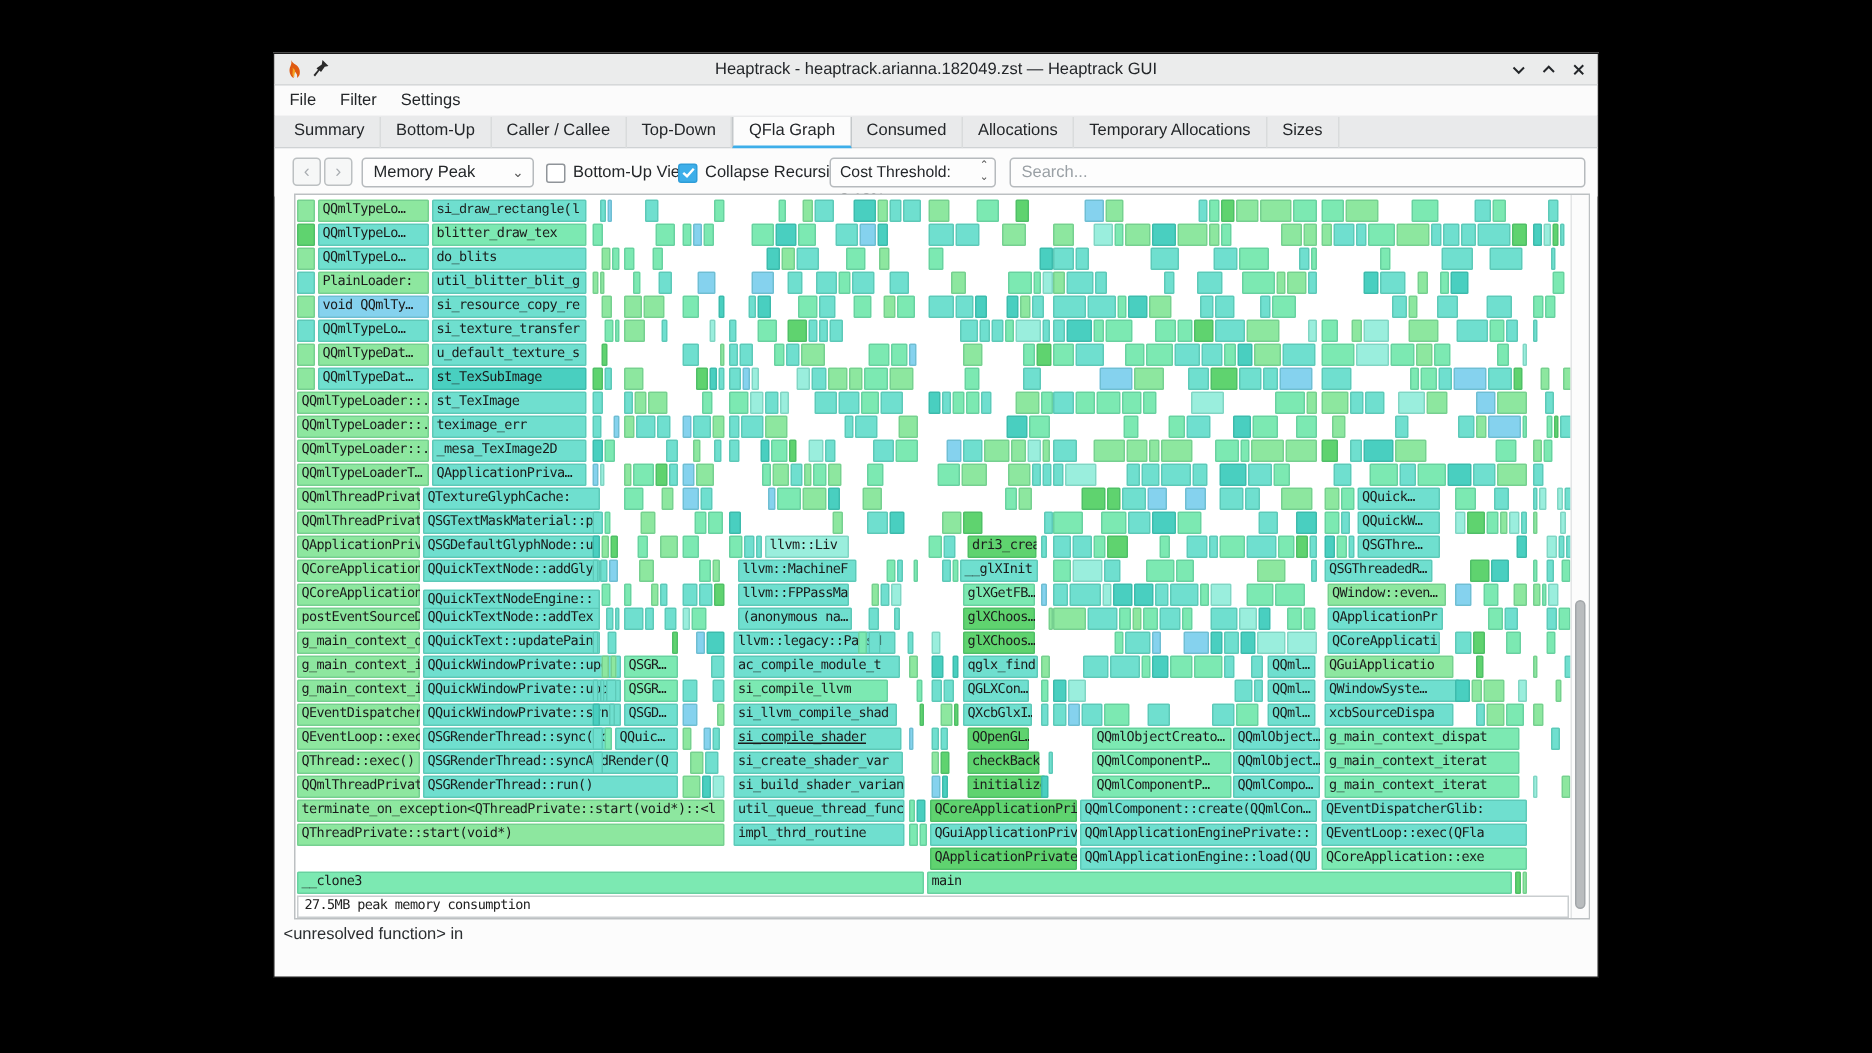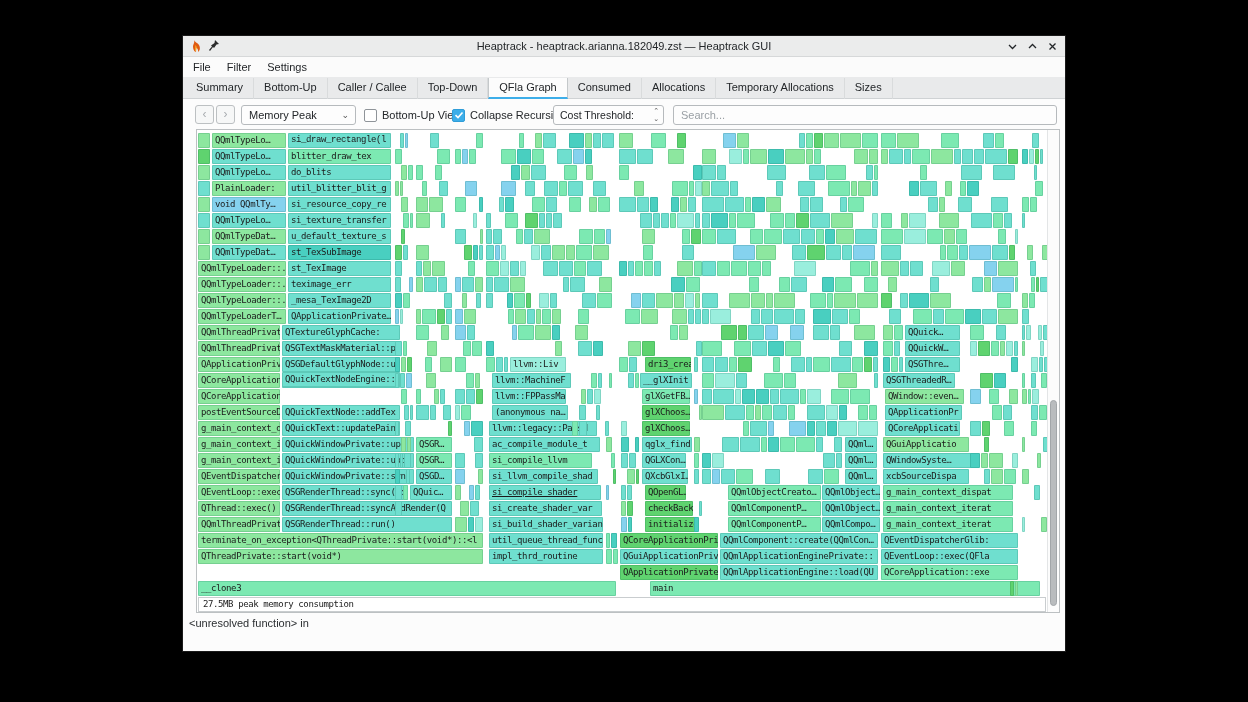--- a/index.html
+++ b/index.html
@@ -154,39 +154,39 @@
           <div class="cell" style="left: 1px; top: 115px; width: 12px; background: rgb(141, 231, 159);"></div>
           <div class="cell lbl" style="left: 15px; top: 115px; width: 74px; background: rgb(111, 223, 207);">QQmlTypeDat…</div>
           <div class="cell lbl" style="left: 91px; top: 115px; width: 103px; background: rgb(73, 207, 192);">st_TexSubImage</div>
           <div class="cell lbl" style="left: 1px; top: 131px; width: 88px; background: rgb(141, 231, 159);">QQmlTypeLoader::.</div>
           <div class="cell lbl" style="left: 91px; top: 131px; width: 103px; background: rgb(111, 223, 207);">st_TexImage</div>
           <div class="cell lbl" style="left: 1px; top: 147px; width: 88px; background: rgb(141, 231, 159);">QQmlTypeLoader::.</div>
           <div class="cell lbl" style="left: 91px; top: 147px; width: 103px; background: rgb(111, 223, 207);">teximage_err</div>
           <div class="cell lbl" style="left: 1px; top: 163px; width: 88px; background: rgb(141, 231, 159);">QQmlTypeLoader::.</div>
           <div class="cell lbl" style="left: 91px; top: 163px; width: 103px; background: rgb(111, 223, 207);">_mesa_TexImage2D</div>
           <div class="cell lbl" style="left: 1px; top: 179px; width: 88px; background: rgb(141, 231, 159);">QQmlTypeLoaderT…</div>
-          <div class="cell lbl" style="left: 91px; top: 179px; width: 103px; background: rgb(111, 223, 207);">QApplicationPrivate…</div>
+          <div class="cell lbl" style="left: 91px; top: 179px; width: 103px; background: rgb(111, 223, 207);">QApplicationPriva…</div>
           <div class="cell lbl" style="left: 1px; top: 195px; width: 82px; background: rgb(141, 231, 159);">QQmlThreadPrivat.</div>
           <div class="cell lbl" style="left: 85px; top: 195px; width: 118px; background: rgb(111, 223, 207);">QTextureGlyphCache:</div>
           <div class="cell lbl" style="left: 708px; top: 195px; width: 55px; background: rgb(111, 223, 207);">QQuick…</div>
           <div class="cell lbl" style="left: 1px; top: 211px; width: 82px; background: rgb(141, 231, 159);">QQmlThreadPrivat.</div>
           <div class="cell lbl" style="left: 85px; top: 211px; width: 118px; background: rgb(111, 223, 207);">QSGTextMaskMaterial::p</div>
           <div class="cell lbl" style="left: 708px; top: 211px; width: 55px; background: rgb(111, 223, 207);">QQuickW…</div>
           <div class="cell lbl" style="left: 1px; top: 227px; width: 82px; background: rgb(141, 231, 159);">QApplicationPriva</div>
           <div class="cell lbl" style="left: 85px; top: 227px; width: 118px; background: rgb(111, 223, 207);">QSGDefaultGlyphNode::u</div>
           <div class="cell lbl" style="left: 313px; top: 227px; width: 56px; background: rgb(154, 238, 221);">llvm::Liv</div>
           <div class="cell lbl" style="left: 448px; top: 227px; width: 46px; background: rgb(95, 211, 111); text-align: right;">dri3_crea</div>
           <div class="cell lbl" style="left: 708px; top: 227px; width: 55px; background: rgb(111, 223, 207);">QSGThre…</div>
           <div class="cell lbl" style="left: 1px; top: 243px; width: 82px; background: rgb(141, 231, 159);">QCoreApplication</div>
           <div class="cell lbl" style="left: 85px; top: 243px; width: 118px; background: rgb(111, 223, 207);">QQuickTextNode::addGly</div>
           <div class="cell lbl" style="left: 295px; top: 243px; width: 79px; background: rgb(111, 223, 207);">llvm::MachineF</div>
           <div class="cell lbl" style="left: 443px; top: 243px; width: 52px; background: rgb(111, 223, 207);">__glXInit</div>
           <div class="cell lbl" style="left: 686px; top: 243px; width: 72px; background: rgb(111, 223, 207);">QSGThreadedR…</div>
           <div class="cell lbl" style="left: 1px; top: 259px; width: 82px; background: rgb(141, 231, 159);">QCoreApplicationP</div>
-          <div class="cell lbl" style="left: 85px; top: 242px; width: 118px; background: rgb(111, 223, 207);">QQuickTextNodeEngine::</div>
+          <div class="cell lbl" style="left: 85px; top: 263px; width: 118px; background: rgb(111, 223, 207);">QQuickTextNodeEngine::</div>
           <div class="cell lbl" style="left: 295px; top: 259px; width: 74px; background: rgb(111, 223, 207);">llvm::FPPassMa</div>
           <div class="cell lbl" style="left: 445px; top: 259px; width: 48px; background: rgb(124, 233, 178);">glXGetFB…</div>
           <div class="cell lbl" style="left: 688px; top: 259px; width: 79px; background: rgb(141, 231, 159);">QWindow::even…</div>
           <div class="cell lbl" style="left: 1px; top: 275px; width: 82px; background: rgb(141, 231, 159);">postEventSourceD:</div>
           <div class="cell lbl" style="left: 85px; top: 275px; width: 118px; background: rgb(111, 223, 207);">QQuickTextNode::addTex</div>
           <div class="cell lbl" style="left: 295px; top: 275px; width: 76px; background: rgb(111, 223, 207);">(anonymous na…</div>
           <div class="cell lbl" style="left: 445px; top: 275px; width: 48px; background: rgb(95, 211, 111);">glXChoos…</div>
           <div class="cell lbl" style="left: 688px; top: 275px; width: 77px; background: rgb(111, 223, 207);">QApplicationPr</div>
           <div class="cell lbl" style="left: 1px; top: 291px; width: 82px; background: rgb(141, 231, 159);">g_main_context_d:</div>
           <div class="cell lbl" style="left: 85px; top: 291px; width: 118px; background: rgb(111, 223, 207);">QQuickText::updatePain</div>
@@ -243,21 +243,21 @@
           <div class="cell lbl" style="left: 684px; top: 403px; width: 137px; background: rgb(111, 223, 207);">QEventDispatcherGlib:</div>
           <div class="cell lbl" style="left: 1px; top: 419px; width: 285px; background: rgb(141, 231, 159);">QThreadPrivate::start(void*)</div>
           <div class="cell lbl" style="left: 292px; top: 419px; width: 114px; background: rgb(111, 223, 207);">impl_thrd_routine</div>
           <div class="cell lbl" style="left: 423px; top: 419px; width: 98px; background: rgb(111, 223, 207);">QGuiApplicationPriva</div>
           <div class="cell lbl" style="left: 523px; top: 419px; width: 158px; background: rgb(111, 223, 207);">QQmlApplicationEnginePrivate::</div>
           <div class="cell lbl" style="left: 684px; top: 419px; width: 137px; background: rgb(111, 223, 207);">QEventLoop::exec(QFla</div>
           <div class="cell lbl" style="left: 423px; top: 435px; width: 98px; background: rgb(95, 211, 111);">QApplicationPrivate:</div>
           <div class="cell lbl" style="left: 523px; top: 435px; width: 158px; background: rgb(111, 223, 207);">QQmlApplicationEngine::load(QU</div>
           <div class="cell lbl" style="left: 684px; top: 435px; width: 137px; background: rgb(124, 233, 178);">QCoreApplication::exe</div>
           <div class="cell lbl" style="left: 1px; top: 451px; width: 418px; background: rgb(124, 233, 178);">__clone3</div>
-          <div class="cell lbl" style="left: 421px; top: 451px; width: 390px; background: rgb(124, 233, 178); margin-left: 32px;">main</div>
+          <div class="cell lbl" style="left: 421px; top: 451px; width: 390px; background: rgb(124, 233, 178);">main</div>
           <div class="cell" style="left: 813px; top: 451px; width: 4px; background: rgb(95, 211, 111);"></div>
           <div class="cell" style="left: 818px; top: 451px; width: 3px; background: rgb(141, 231, 159);"></div>
           <div class="cell" style="left: 203px; top: 3px; width: 4px; background: rgb(111, 223, 207);"></div>
           <div class="cell" style="left: 208px; top: 3px; width: 3px; background: rgb(133, 210, 238);"></div>
           <div class="cell" style="left: 198px; top: 19px; width: 7px; background: rgb(124, 233, 178);"></div>
           <div class="cell" style="left: 204px; top: 35px; width: 6px; background: rgb(141, 231, 159);"></div>
           <div class="cell" style="left: 211px; top: 35px; width: 5px; background: rgb(124, 233, 178);"></div>
           <div class="cell" style="left: 198px; top: 51px; width: 4px; background: rgb(141, 231, 159);"></div>
           <div class="cell" style="left: 203px; top: 51px; width: 3px; background: rgb(141, 231, 159);"></div>
           <div class="cell" style="left: 204px; top: 67px; width: 7px; background: rgb(141, 231, 159);"></div>

